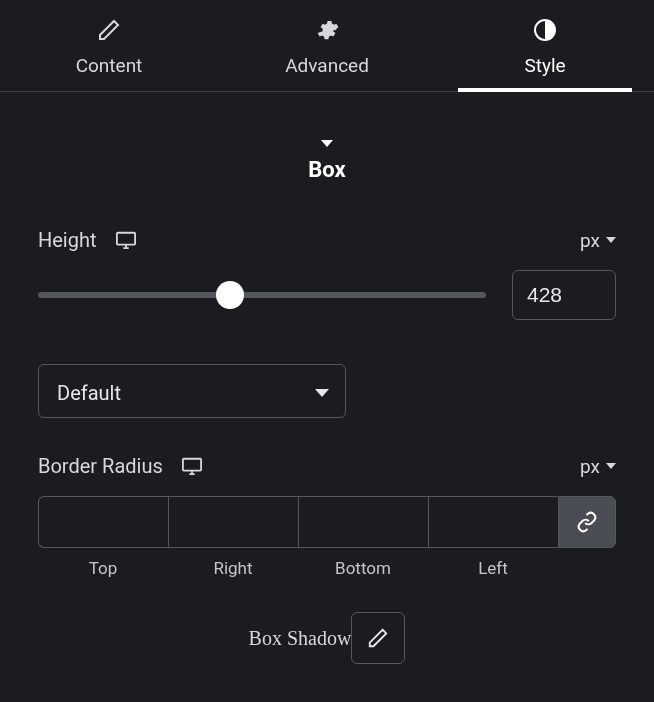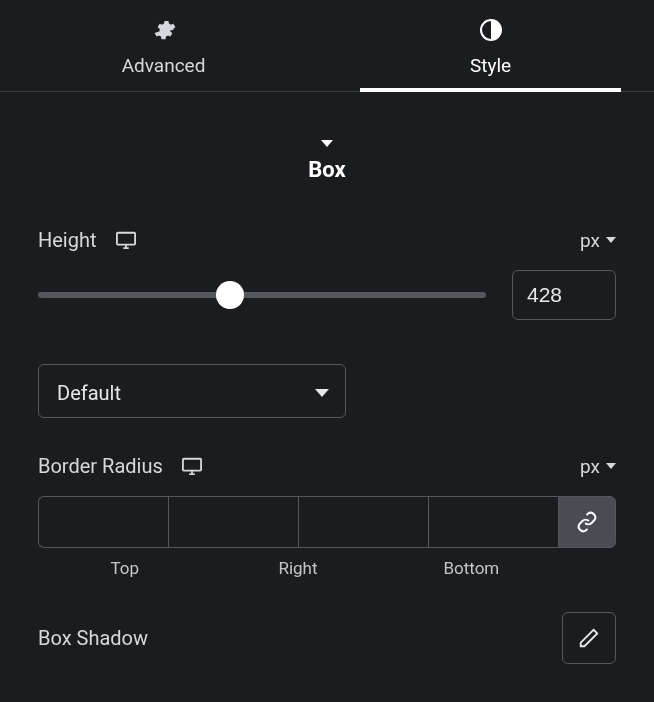--- a/index.html
+++ b/index.html
@@ -176,39 +176,48 @@
   .radius-labels span {
     flex: 1;
     text-align: center;
     font-size: 17px;
     color: #c2c5ca;
   }
   .radius-labels .spacer { width: 58px; flex: none; }
   .shadow-row {
     display:flex;
     align-items:center;
-    justify-content:space-between;
+    justify-content:center;
+    font-family:Liberation Serif, serif;
   }
   .edit-btn {
     width: 54px;
     height: 52px;
     border: 1px solid #54575d;
     border-radius: 6px;
     display:flex;
     align-items:center;
     justify-content:center;
     cursor:pointer;
     background:#1a1c20;
   }
   svg { display:block; }
 </style>
 </head>
 <body>
 
 <div class="tabs">
+  <div class="tab">
+    <span class="tab-icon">
+      <svg width="24" height="24" viewBox="0 0 24 24" fill="none" stroke="#d5d8dc" stroke-width="2">
+          <path d="M17 3l4 4L7 21H3v-4L17 3z"></path>
+        </svg>
+    </span>
+    <span class="tab-label">Content</span>
+  </div>
   <div class="tab">
     <span class="tab-icon">
       <svg width="24" height="24" viewBox="0 0 24 24" fill="#d5d8dc">
           <path d="M12 8a4 4 0 100 8 4 4 0 000-8zm9.4 4a7.6 7.6 0 00-.1-1.2l2.1-1.6-2-3.4-2.5 1a7.6 7.6 0 00-2-1.2l-.4-2.6h-4l-.4 2.6a7.6 7.6 0 00-2 1.2l-2.5-1-2 3.4 2.1 1.6a7.6 7.6 0 000 2.4L2.6 15l2 3.4 2.5-1a7.6 7.6 0 002 1.2l.4 2.6h4l.4-2.6a7.6 7.6 0 002-1.2l2.5 1 2-3.4-2.1-1.6c.1-.4.1-.8.1-1.2z"></path>
         </svg>
     </span>
     <span class="tab-label">Advanced</span>
   </div>
   <div class="tab active">
     <span class="tab-icon">
@@ -292,20 +301,21 @@
             <path d="M10 13a5 5 0 007 0l3-3a5 5 0 00-7-7l-1.5 1.5"></path>
             <path d="M14 11a5 5 0 00-7 0l-3 3a5 5 0 007 7l1.5-1.5"></path>
           </svg>
       </span>
     </div>
   </div>
   <div class="radius-labels">
     <span>Top</span>
     <span>Right</span>
     <span>Bottom</span>
+    <span>Left</span>
     <span class="spacer"></span>
   </div>
 
   <div class="shadow-row">
     <div class="row-label">Box Shadow</div>
     <div class="edit-btn">
       <span>
         <svg width="22" height="22" viewBox="0 0 24 24" fill="none" stroke="#e6e7ea" stroke-width="2">
             <path d="M17 3l4 4L7 21H3v-4L17 3z"></path>
           </svg>

